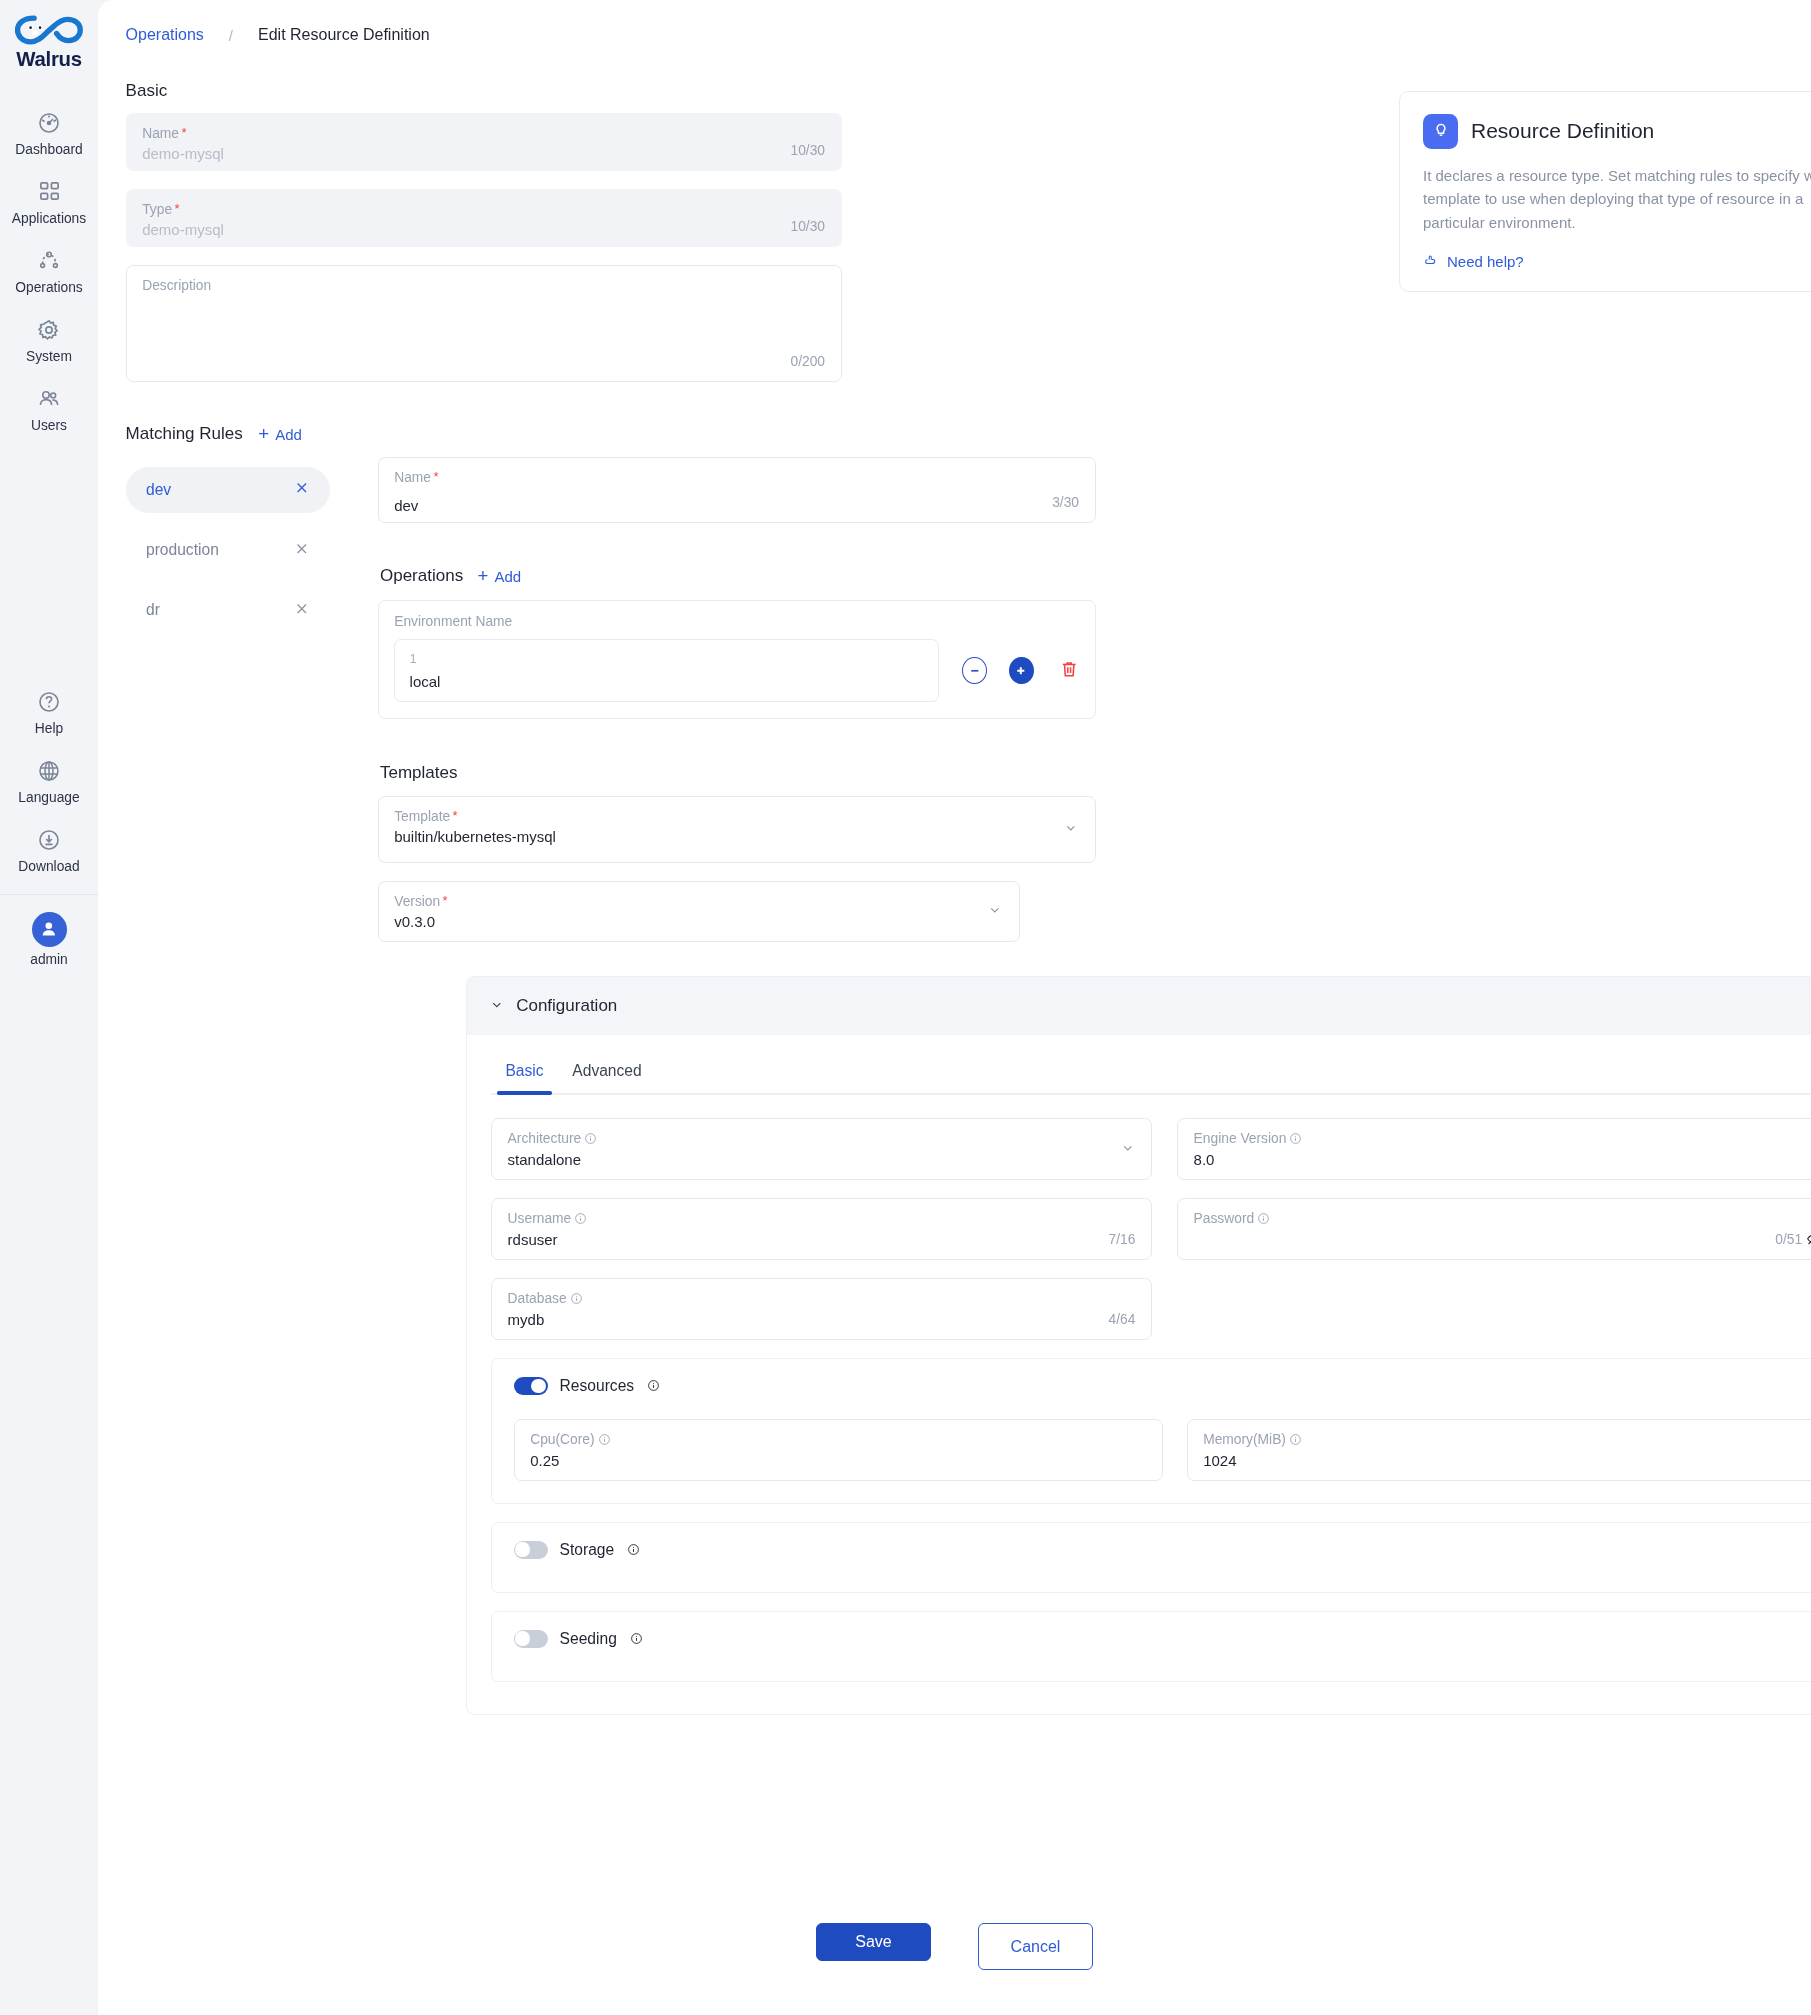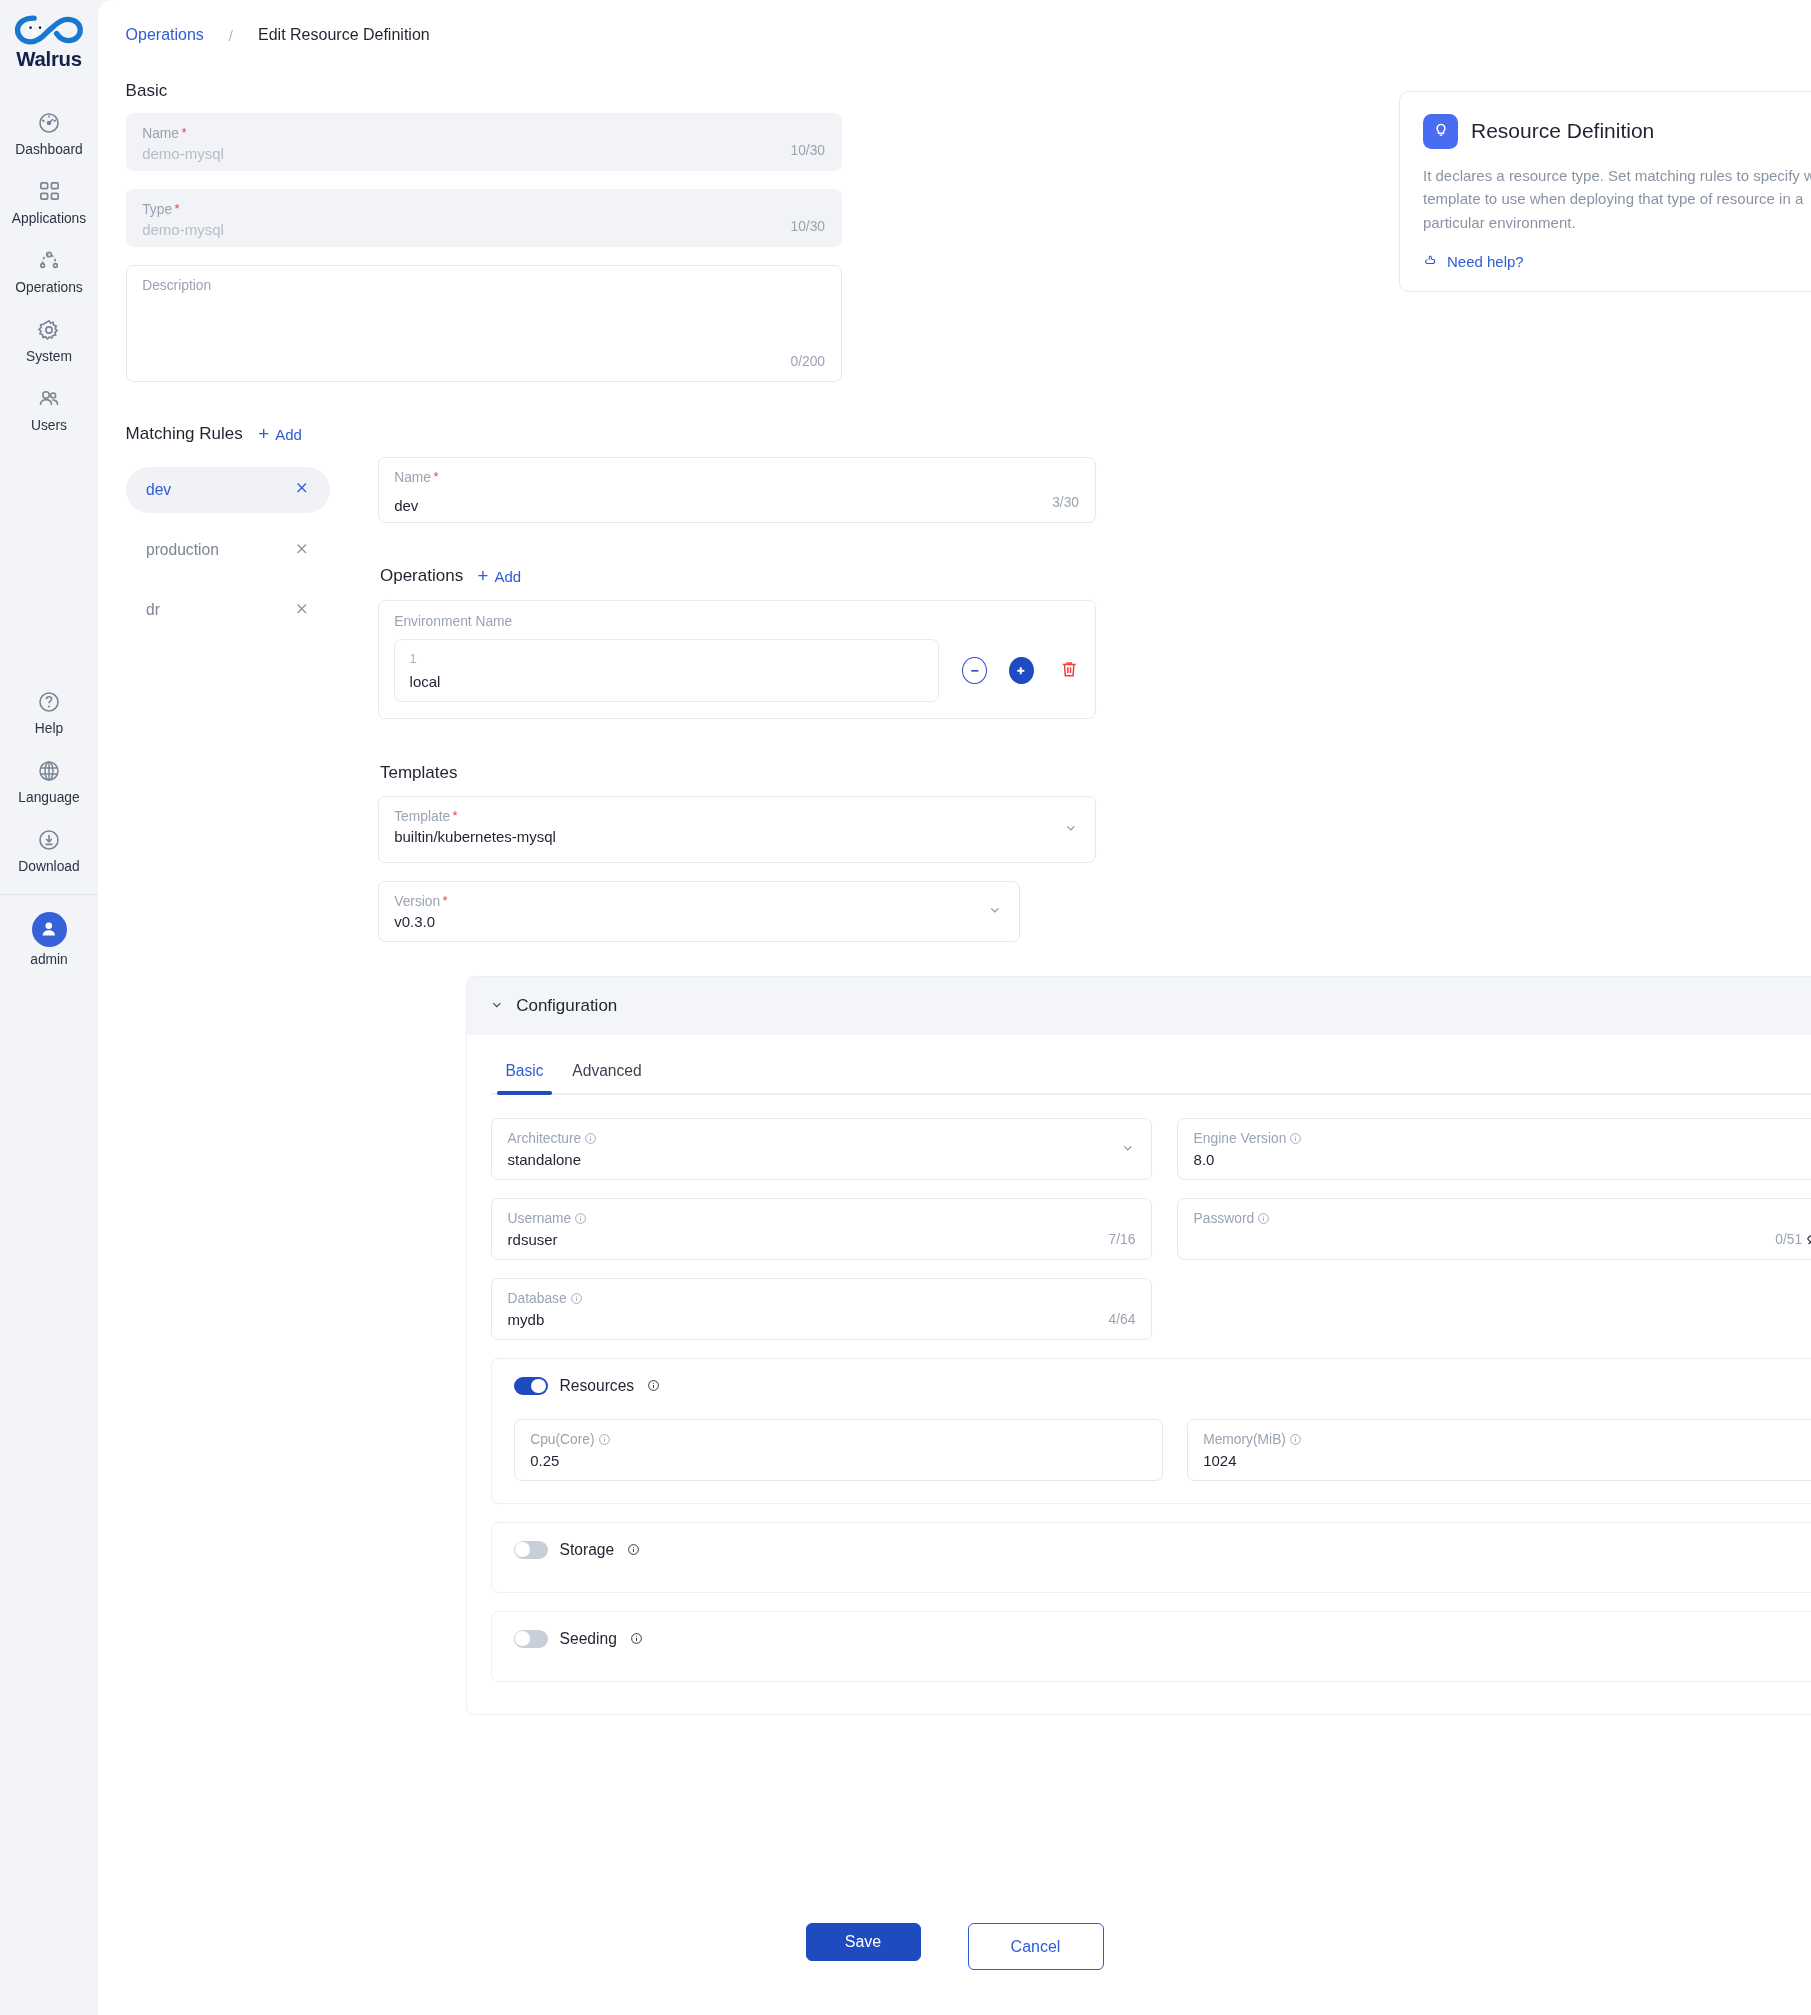--- a/index.html
+++ b/index.html
@@ -165,21 +165,21 @@
   .switch.on .knob { right: 1.8px; }
   .switch.off .knob { left: 1.8px; }
   .toggle-label { font-size: 15.6px; color:#1f2430; display:flex; align-items:center; gap: 12px; }
   .res-fields { display:grid; grid-template-columns: 649px 649px; column-gap: 24px; margin-top: 24px; }
   .toggle-box.empty { min-height: 71px; }
 
   
   .footer { position:absolute; left:0; right:0; top: 1923px; display:flex; justify-content:center; gap: 47px; }
   .btn { font-size: 16px; border-radius: 6px; display:flex; align-items:center; justify-content:center; cursor:pointer; }
   .btn-save { width: 115px; height: 38px; background:#1f4bc0; color:#fff; border:0.6px solid #1f4bc0; }
-  .btn-cancel { width: 136px; height: 47px; background:#fff; color:#2f5bd7; border:0.6px solid #2f5bd7; }
+  .btn-cancel { width: 115px; height: 47px; background:#fff; color:#2f5bd7; border:0.6px solid #2f5bd7; }
 </style>
 </head>
 <body>
 
 <div class="app">
 
   <aside class="sidebar">
     <div class="logo-wrap">
       <svg class="logo-mark" viewBox="0 0 120 56">
         <path d="M34 8 C14 8 6 18 6 28 C6 38 14 48 28 48 C44 48 52 34 60 28 C68 22 76 10 90 10 C104 10 112 18 112 28 C112 38 104 46 92 46 C82 46 76 40 72 34" fill="none" stroke="#1878cf" stroke-width="9" stroke-linecap="round"></path>

